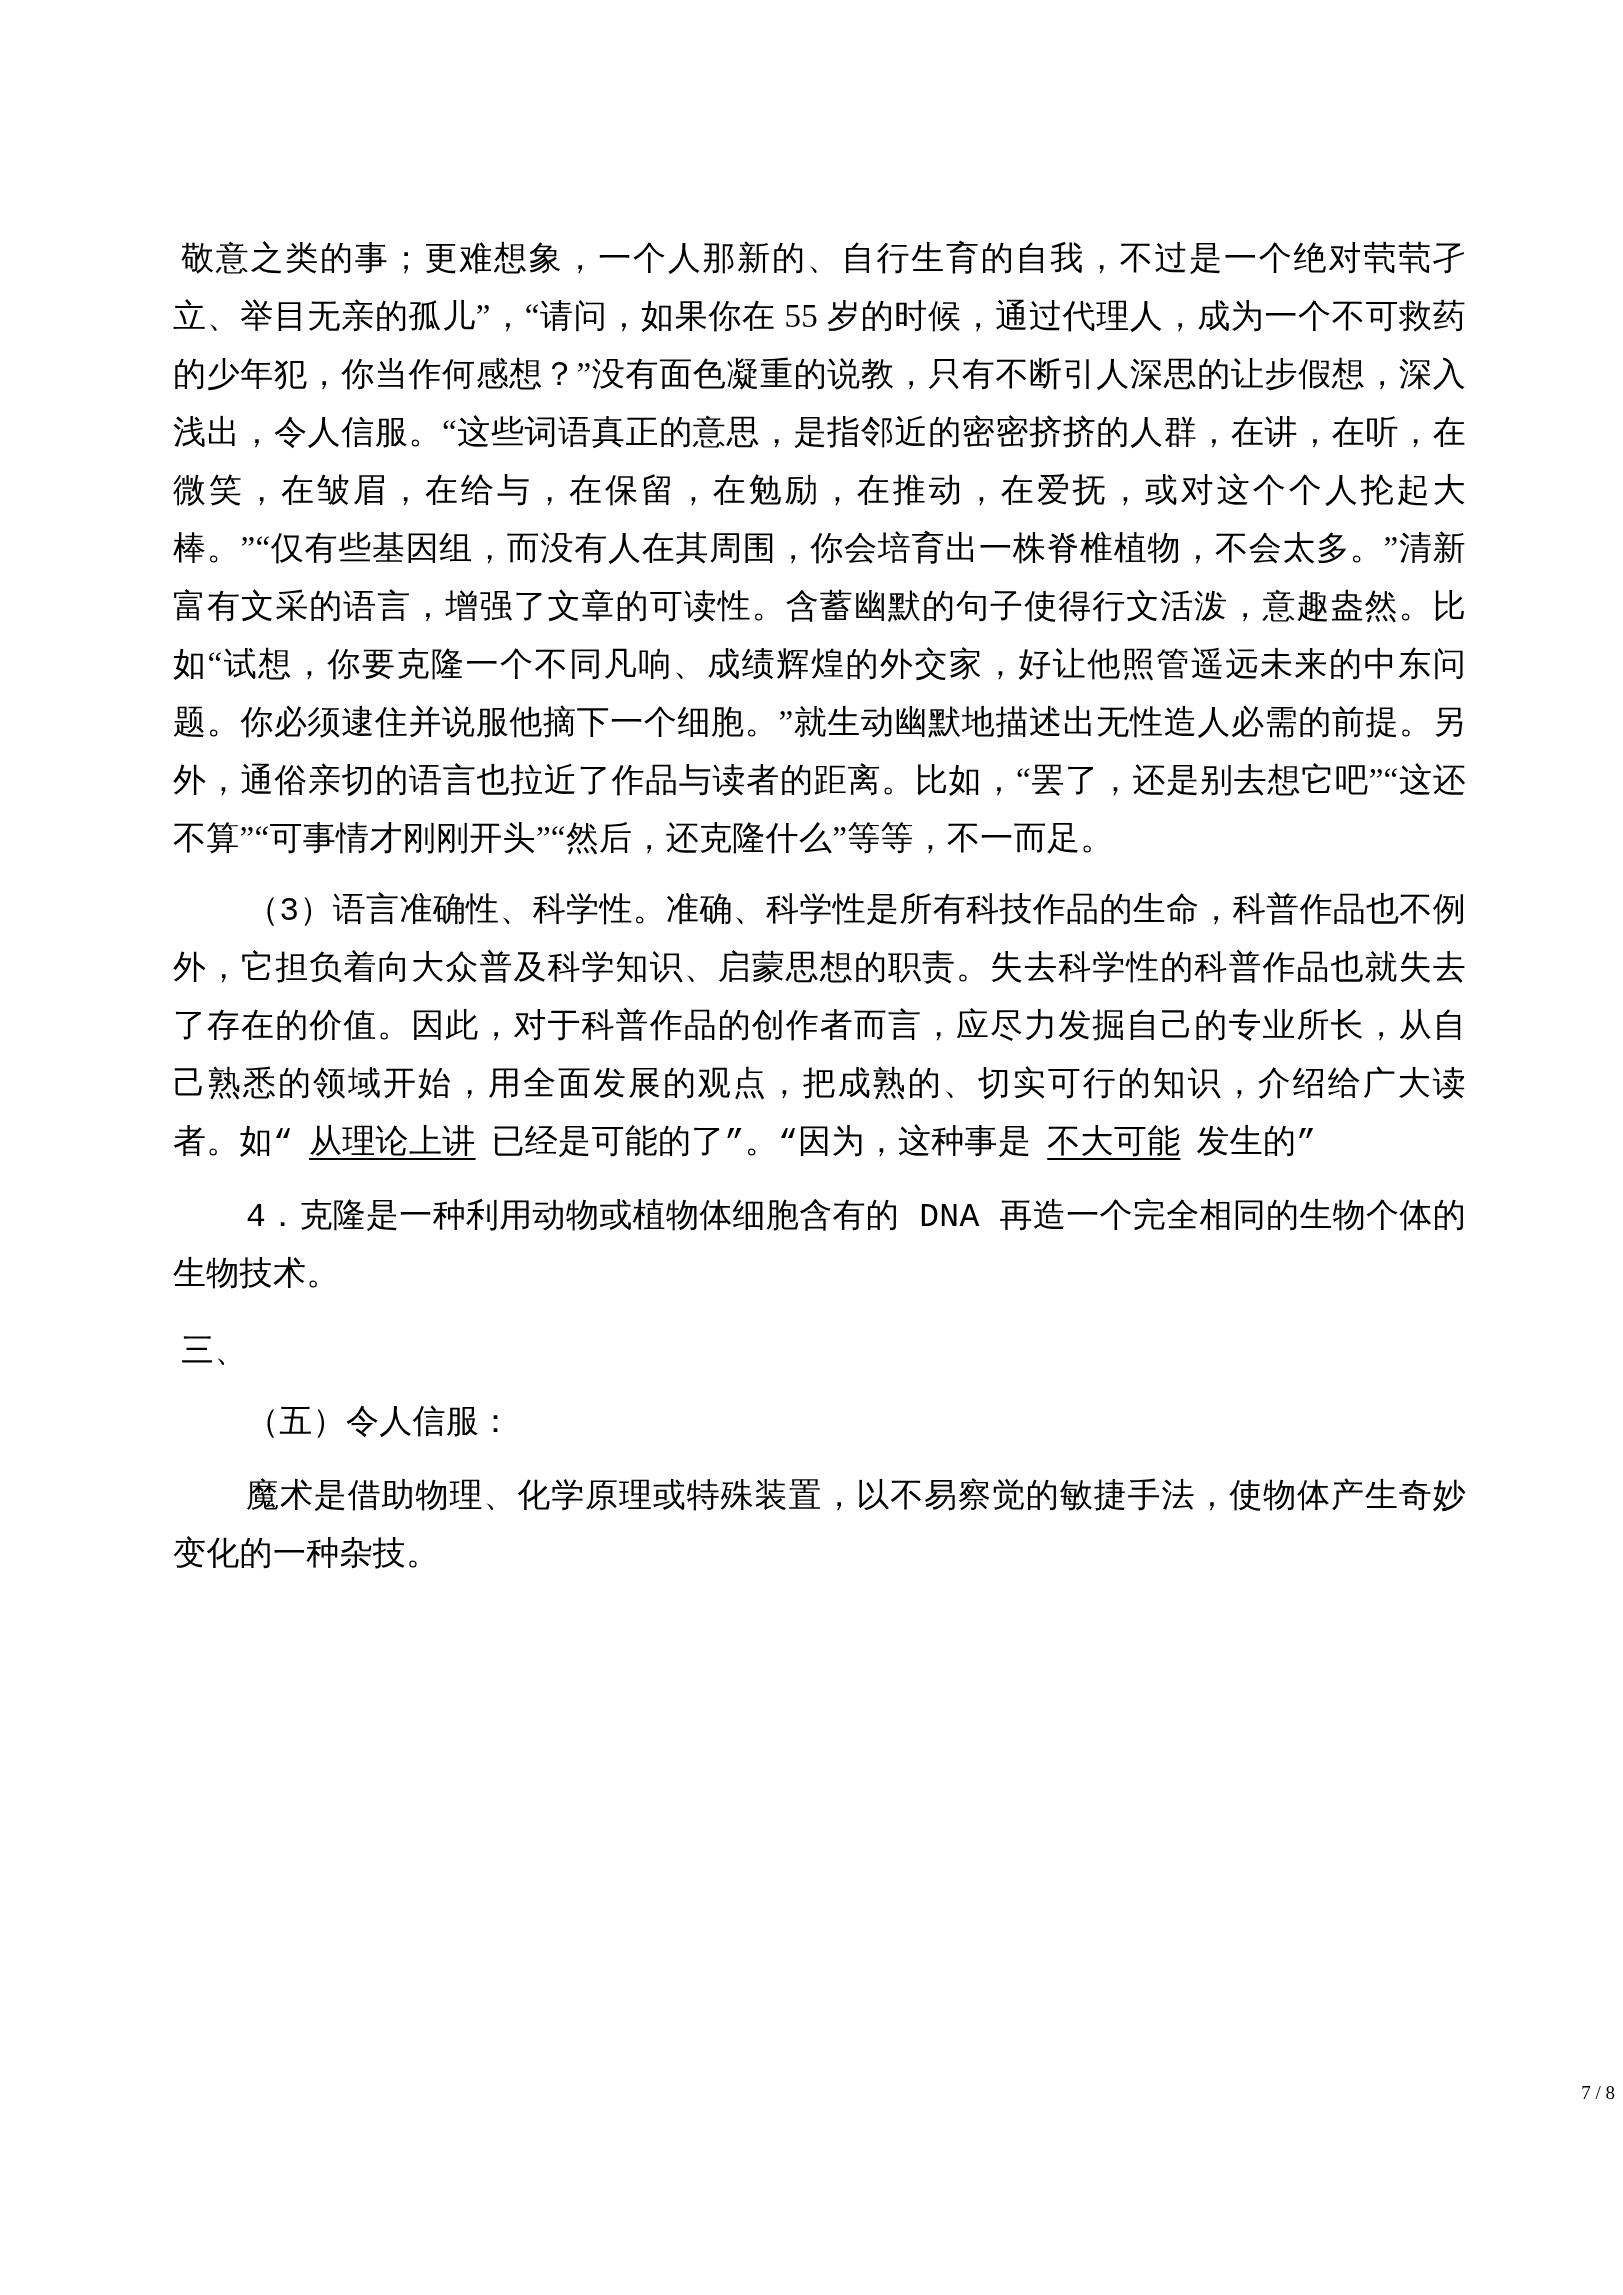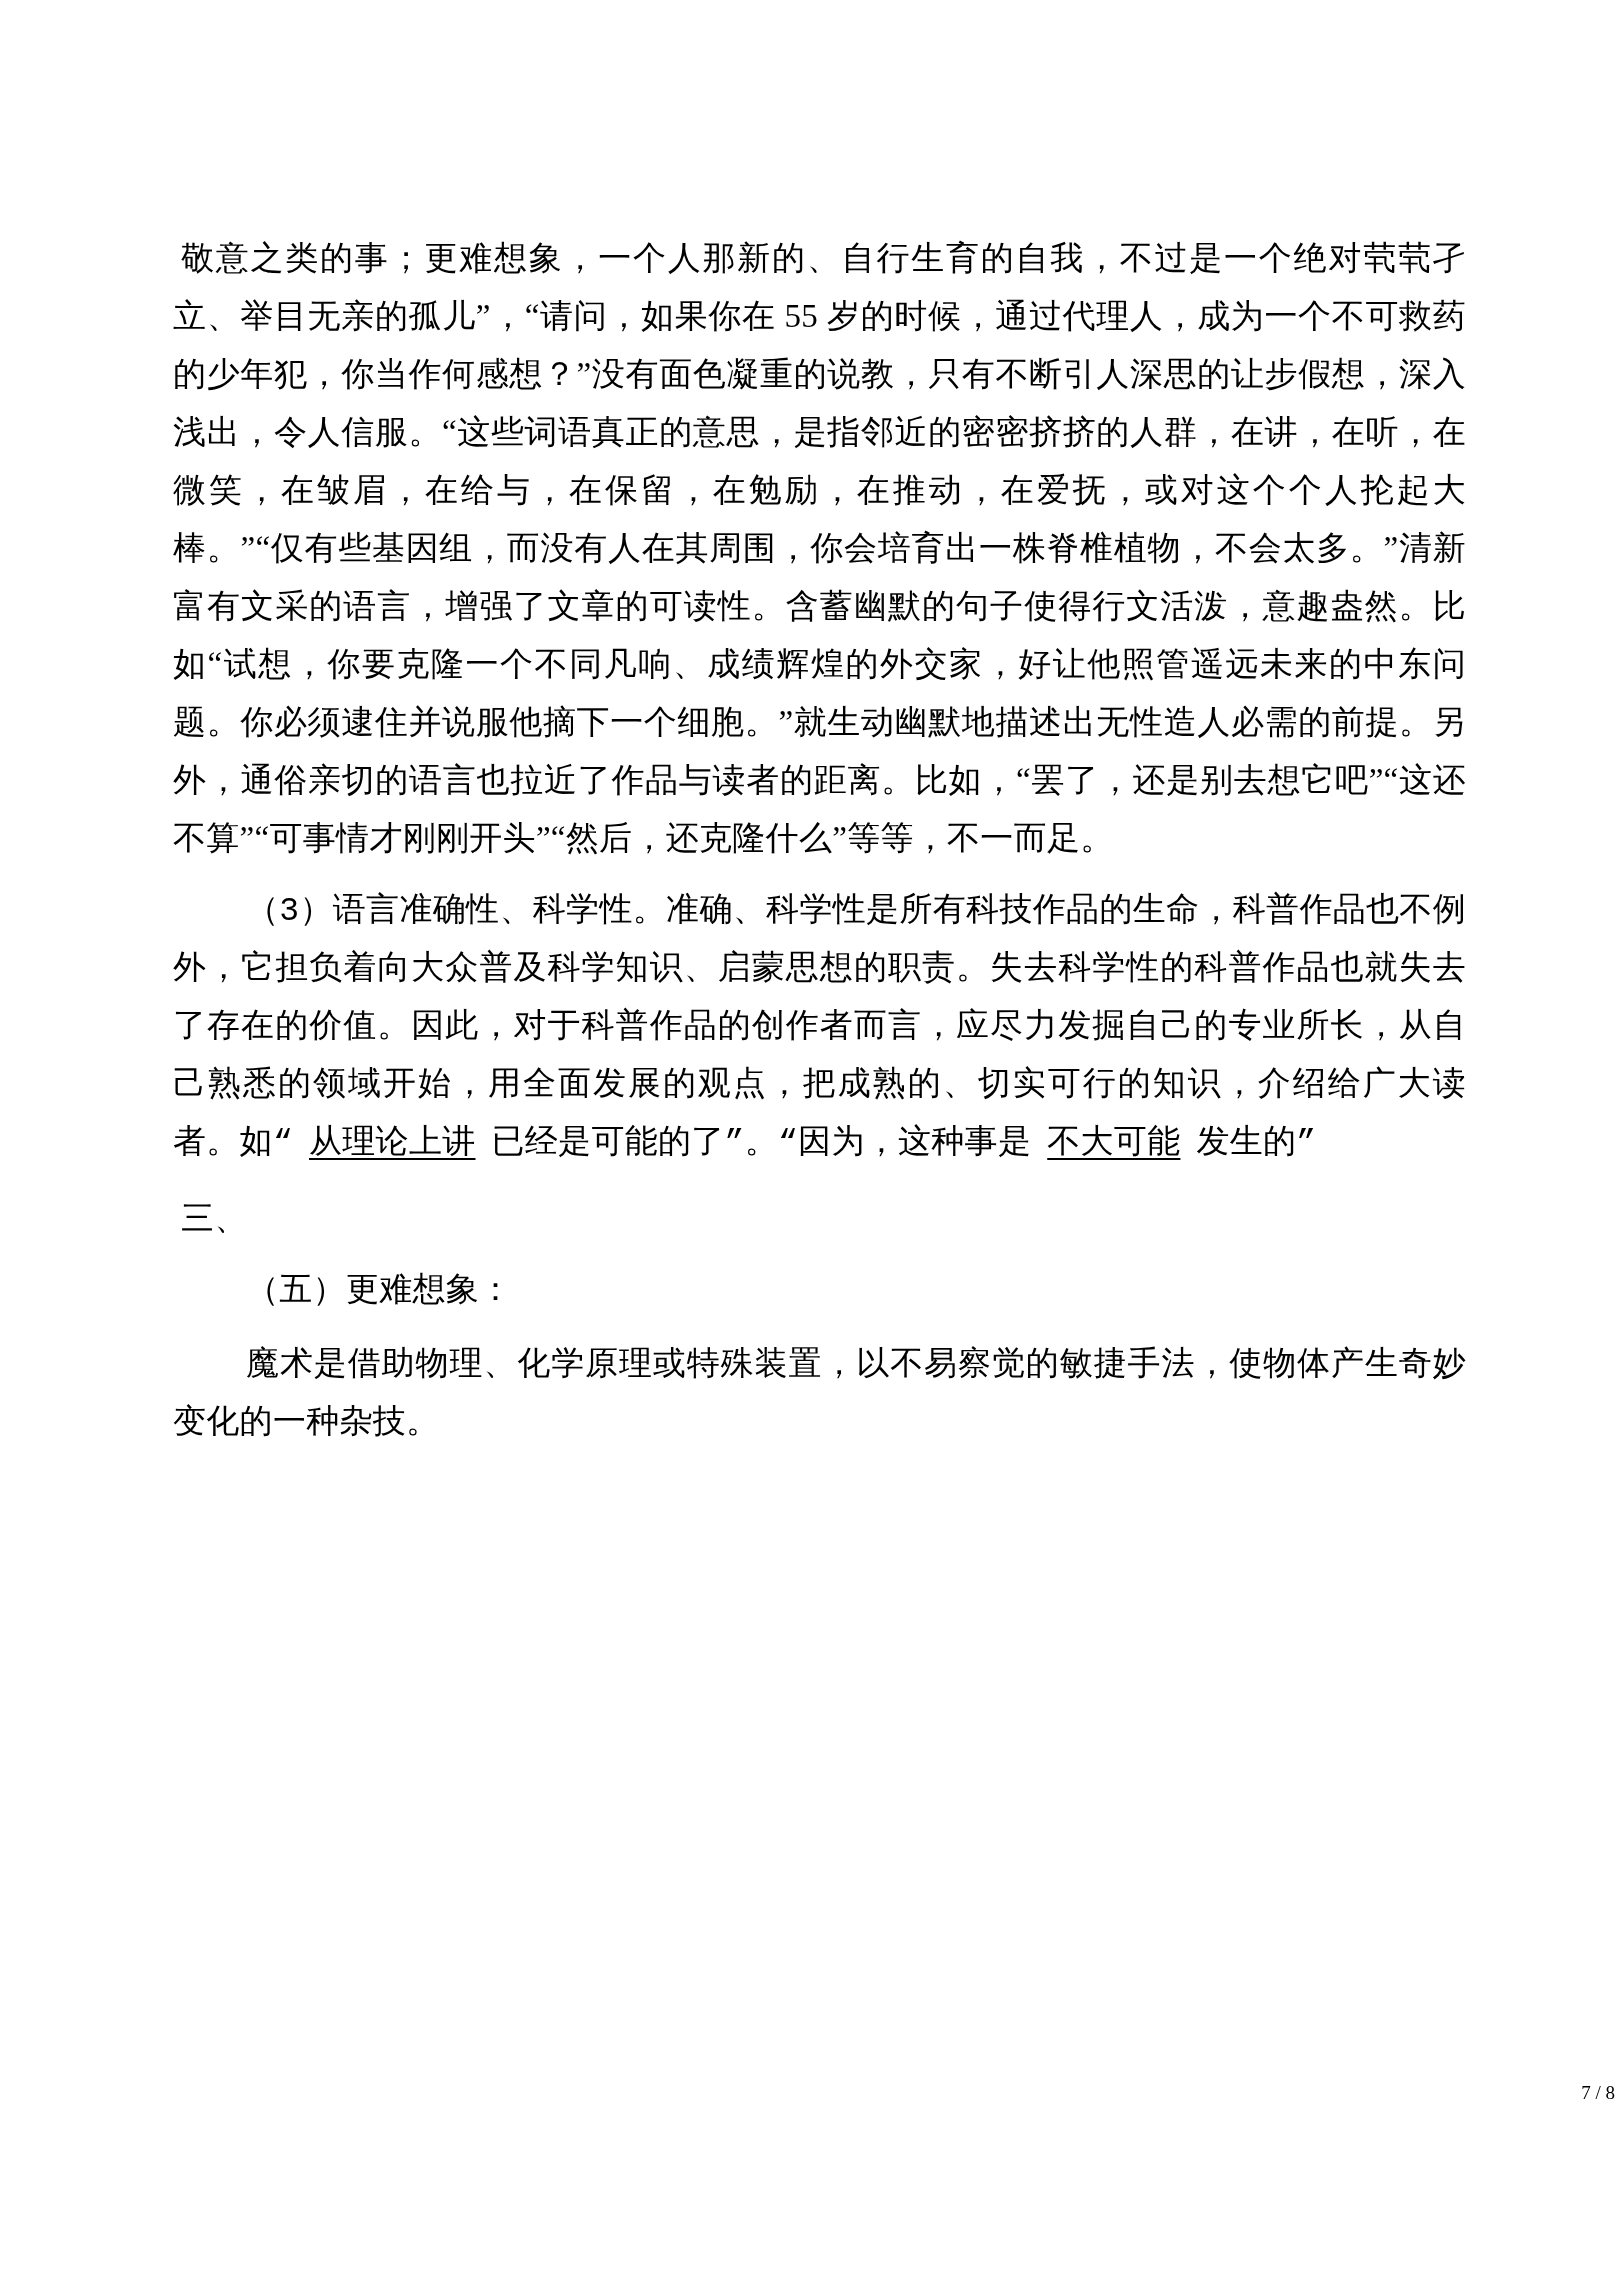--- a/index.html
+++ b/index.html
@@ -45,21 +45,22 @@
     color: #000000;
   }
 </style>
 </head>
 <body>
 
 <div class="page">
   <div class="content">
       <p class="para"><span class="">敬意之类的事；更难想象，一个人那新的、自行生育的自我，不过是一个绝对茕茕孑立、举目无亲的孤儿”，“请问，如果你在 55 岁的时候，通过代理人，成为一个不可救药的少年犯，你当作何感想？”没有面色凝重的说教，只有不断引人深思的让步假想，深入浅出，令人信服。“这些词语真正的意思，是指邻近的密密挤挤的人群，在讲，在听，在微笑，在皱眉，在给与，在保留，在勉励，在推动，在爱抚，或对这个个人抡起大棒。”“仅有些基因组，而没有人在其周围，你会培育出一株脊椎植物，不会太多。”清新富有文采的语言，增强了文章的可读性。含蓄幽默的句子使得行文活泼，意趣盎然。比如“试想，你要克隆一个不同凡响、成绩辉煌的外交家，好让他照管遥远未来的中东问题。你必须逮住并说服他摘下一个细胞。”就生动幽默地描述出无性造人必需的前提。另外，通俗亲切的语言也拉近了作品与读者的距离。比如，“罢了，还是别去想它吧”“这还不算”“可事情才刚刚开头”“然后，还克隆什么”等等，不一而足。</span></p>
       <p class="para indent"><span class="">（3）语言准确性、科学性。准确、科学性是所有科技作品的生命，科普作品也不例外，它担负着向大众普及科学知识、启蒙思想的职责。失去科学性的科普作品也就失去了存在的价值。因此，对于科普作品的创作者而言，应尽力发掘自己的专业所长，从自己熟悉的领域开始，用全面发展的观点，把成熟的、切实可行的知识，介绍给广大读者。如“</span><span class="u">从理论上讲</span><span class="">已经是可能的了”。“因为，这种事是</span><span class="u">不大可能</span><span class="">发生的”</span></p>
+      <p class="para indent"><span class="">4．克隆是一种利用动物或植物体细胞含有的 DNA 再造一个完全相同的生物个体的生物技术。</span></p>
       <p class="para"><span class="">三、</span></p>
-      <p class="para indent"><span class="">（五）更难想象：</span></p>
+      <p class="para indent"><span class="">（五）令人信服：</span></p>
       <p class="para indent"><span class="">魔术是借助物理、化学原理或特殊装置，以不易察觉的敏捷手法，使物体产生奇妙变化的一种杂技。</span></p>
     </div>
   <div class="footer">
     <span>7 / 8</span>
   </div>
 </div>
 
 
 </body></html>

